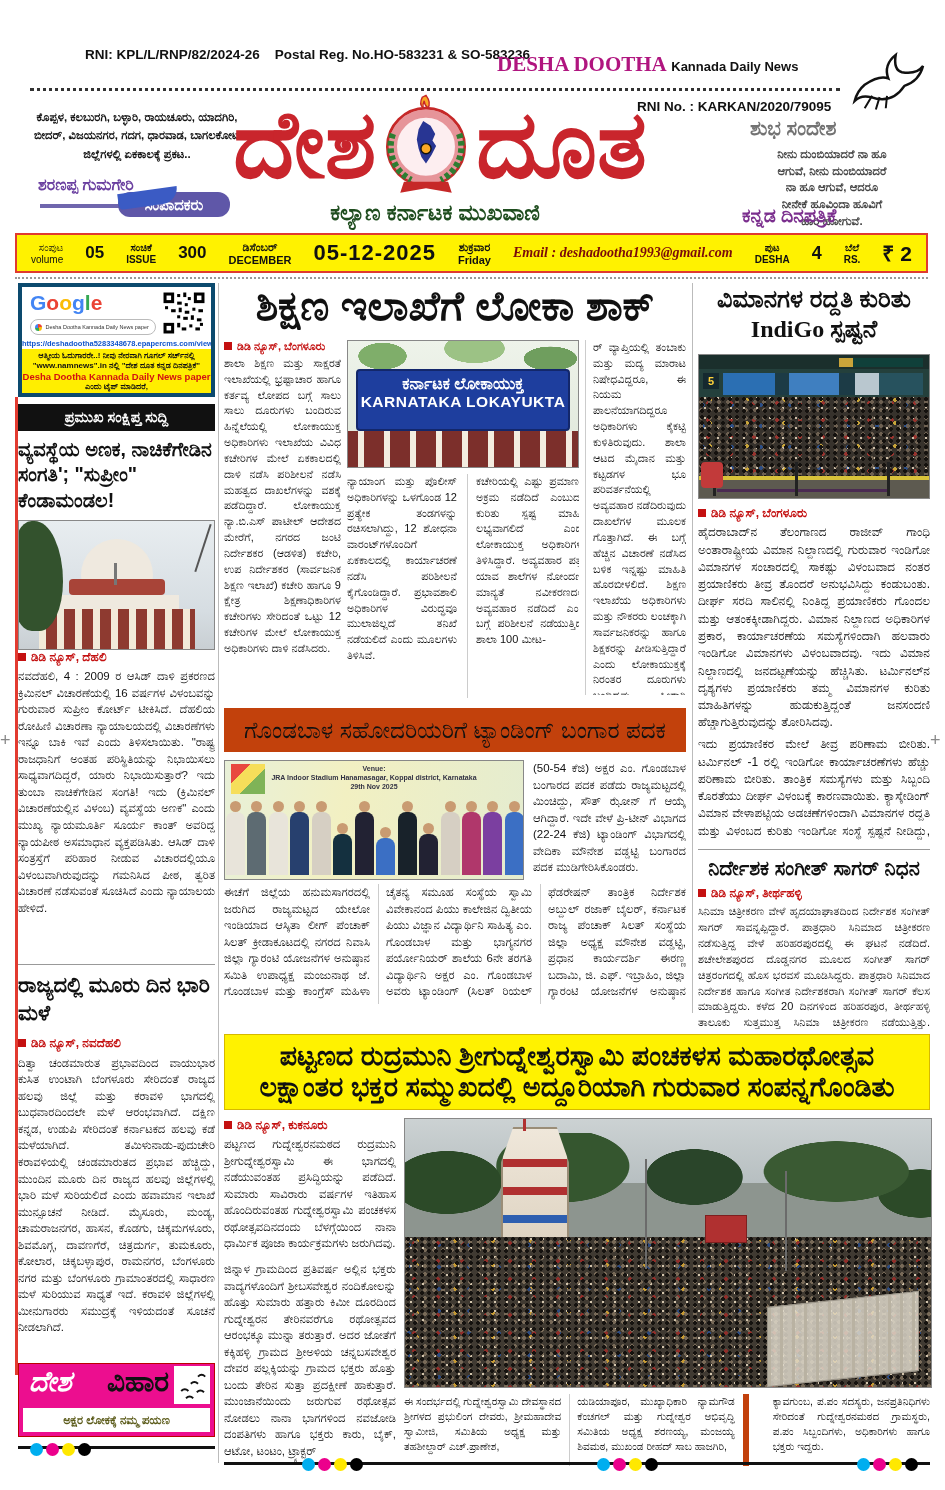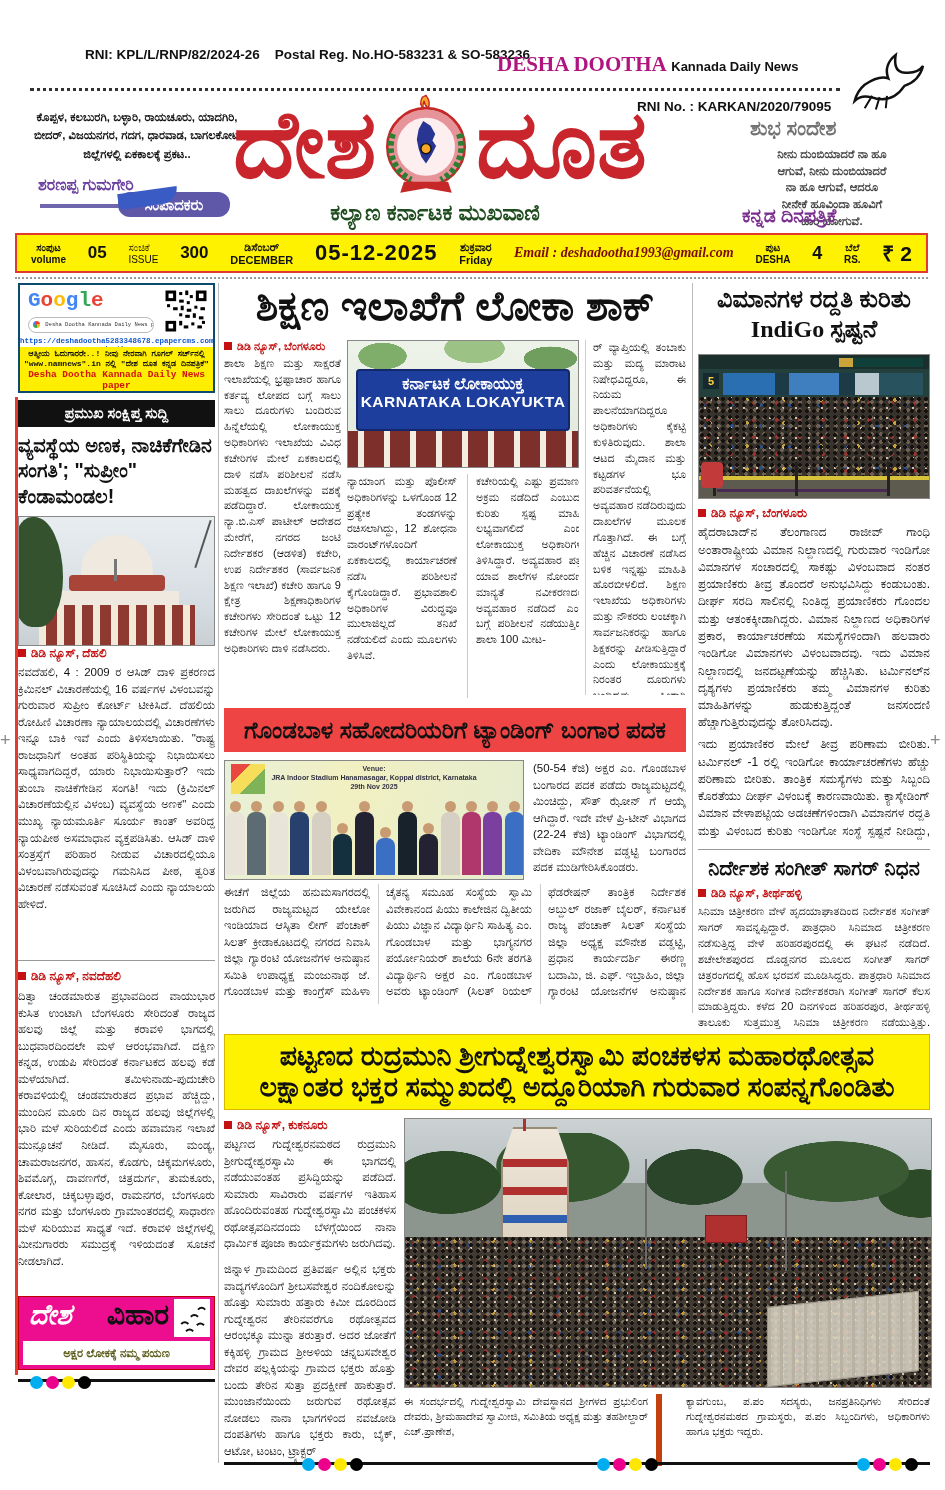--- a/index.html
+++ b/index.html
@@ -71,26 +71,26 @@
   <div class="abs" style="left:732px;top:146px;width:200px;text-align:center;font-size:11.5px;font-weight:bold;color:#444;line-height:1.45;">
     <div>ನೀನು ದುಂಬಿಯಾದರೆ ನಾ ಹೂ</div>
     <div>ಆಗುವೆ, ನೀನು ದುಂಬಿಯಾದರೆ</div>
     <div>ನಾ ಹೂ ಆಗುವೆ, ಆದರೂ</div>
     <div>ನೀನೇಕೆ ಹೂವಿಂದಾ ಹೂವಿಗೆ</div>
     <div>ಹಾರಿ ಹೋಗುವೆ.</div>
   </div>
   <div class="abs" style="left:742px;top:205px;font-size:19px;font-weight:900;color:#7b2f8e;">ಕನ್ನಡ ದಿನಪತ್ರಿಕೆ</div>
 
   <div class="abs" style="left:15px;top:233px;width:913px;height:40px;background:#fff200;border:2px solid #e03a2f;display:flex;align-items:center;justify-content:space-between;padding:0 14px;box-sizing:border-box;">
-    <div style="text-align:center;font-size:10px;font-weight:bold;">
+    <div style="text-align:right;font-size:10px;font-weight:normal;">
         <div>ಸಂಪುಟ</div>
         <div>volume</div>
       </div>
     <div style="font-size:17px;font-weight:900;">05</div>
-    <div style="text-align:left;font-size:10px;font-weight:normal;">
+    <div style="text-align:center;font-size:10px;font-weight:bold;">
         <div>ಸಂಚಿಕೆ</div>
         <div>ISSUE</div>
       </div>
     <div style="font-size:17px;font-weight:900;">300</div>
     <div style="text-align:center;font-size:11px;font-weight:bold;">
         <div>ಡಿಸೆಂಬರ್</div>
         <div>DECEMBER</div>
       </div>
     <div style="font-size:22px;font-weight:900;letter-spacing:1px;">05-12-2025</div>
     <div style="text-align:center;font-size:11px;font-weight:bold;">
@@ -112,21 +112,21 @@
   <div class="abs" style="left: 15px;top:277px;width:913px;border-bottom:2px dotted #999;"></div>
 
   <div class="rule-v" style="left:218px;top:283px;height:1180px;"></div>
   <div class="rule-v" style="left:692px;top:283px;height:730px;"></div>
   <div class="abs" style="left:15px;top:397px;width:3px;height:978px;background:#e23b30;"></div>
   <div class="abs" style="left:0px;top:730px;color:#888;font-size:18px;">+</div>
   <div class="abs" style="left:930px;top:730px;color:#888;font-size:18px;">+</div>
 
   <div class="abs" style="left:18px;top:283px;width:197px;">
 
-    <div style="border:2px solid #0c4a6e;height:106px;position:relative;overflow:hidden;font-family:Liberation Mono, monospace;">
+    <div style="border:4px solid #0c4a6e;height:106px;position:relative;overflow:hidden;">
       <div style="position:absolute;left:8px;top:4px;font-size:21px;font-weight:bold;">
         <span style="color:#4285f4">G</span><span style="color:#ea4335">o</span><span style="color:#fbbc05">o</span><span style="color:#4285f4">g</span><span style="color:#34a853">l</span><span style="color:#ea4335">e</span>
       </div>
       <div style="position:absolute;left:8px;top:32px;width:120px;height:14px;border:1px solid #bbb;border-radius:8px;font-size:5.5px;line-height:14px;padding-left:4px;color:#333;white-space:nowrap;overflow:hidden;">
         <span style="display:inline-block;width:7px;height:7px;border-radius:50%;background:conic-gradient(#ea4335 0 25%,#fbbc05 0 50%,#34a853 0 75%,#4285f4 0 100%);vertical-align:middle;margin-right:2px;"></span>
         <span>Desha Dootha Kannada Daily News paper</span>
       </div>
       <svg style="position:absolute;right:5px;top:4px;" width="44" height="44" viewBox="0 0 29 29">
         <rect width="29" height="29" fill="#fff"></rect>
         <g fill="#000">
@@ -180,20 +180,21 @@
       <div style="position:absolute;left:-8px;top:0px;width:52px;height:110px;border-radius:40% 55% 45% 40%;background:#33522d;"></div>
       <div style="position:absolute;right:10px;top:2px;width:2px;height:50px;background:#555;transform:rotate(18deg);"></div>
       <div style="position:absolute;left:95px;top:42px;width:3px;height:22px;background:#777;"></div>
     </div>
 
     <div class="byline" style=""><span class="sq"></span><span>ಡಿಡಿ ನ್ಯೂಸ್, ದೆಹಲಿ</span></div>
     <div class="body-txt jus" style="margin-top:4px;height:288px;">ನವದೆಹಲಿ, 4 : 2009 ರ ಆಸಿಡ್ ದಾಳಿ ಪ್ರಕರಣದ ಕ್ರಿಮಿನಲ್ ವಿಚಾರಣೆಯಲ್ಲಿ 16 ವರ್ಷಗಳ ವಿಳಂಬವನ್ನು ಗುರುವಾರ ಸುಪ್ರೀಂ ಕೋರ್ಟ್ ಟೀಕಿಸಿದೆ. ದೆಹಲಿಯ ರೋಹಿಣಿ ವಿಚಾರಣಾ ನ್ಯಾಯಾಲಯದಲ್ಲಿ ವಿಚಾರಣೆಗಳು ಇನ್ನೂ ಬಾಕಿ ಇವೆ ಎಂದು ತಿಳಿಸಲಾಯಿತು. "ರಾಷ್ಟ್ರ ರಾಜಧಾನಿಗೆ ಅಂತಹ ಪರಿಸ್ಥಿತಿಯನ್ನು ನಿಭಾಯಿಸಲು ಸಾಧ್ಯವಾಗದಿದ್ದರೆ, ಯಾರು ನಿಭಾಯಿಸುತ್ತಾರೆ? ಇದು ತುಂಬಾ ನಾಚಿಕೆಗೇಡಿನ ಸಂಗತಿ! ಇದು (ಕ್ರಿಮಿನಲ್ ವಿಚಾರಣೆಯಲ್ಲಿನ ವಿಳಂಬ) ವ್ಯವಸ್ಥೆಯ ಅಣಕ" ಎಂದು ಮುಖ್ಯ ನ್ಯಾಯಮೂರ್ತಿ ಸೂರ್ಯ ಕಾಂತ್ ಅವರಿದ್ದ ನ್ಯಾಯಪೀಠ ಅಸಮಾಧಾನ ವ್ಯಕ್ತಪಡಿಸಿತು. ಆಸಿಡ್ ದಾಳಿ ಸಂತ್ರಸ್ತೆಗೆ ಪರಿಹಾರ ನೀಡುವ ವಿಚಾರದಲ್ಲಿಯೂ ವಿಳಂಬವಾಗಿರುವುದನ್ನು ಗಮನಿಸಿದ ಪೀಠ, ತ್ವರಿತ ವಿಚಾರಣೆ ನಡೆಸುವಂತೆ ಸೂಚಿಸಿದೆ ಎಂದು ನ್ಯಾಯಾಲಯ ಹೇಳಿದೆ.</div>
 
     <div style="border-bottom:1px solid #999;margin:8px 0 6px;"></div>
 
+    <div class="kn-head" style="font-size:21px;line-height:1.35;">ರಾಜ್ಯದಲ್ಲಿ ಮೂರು ದಿನ ಭಾರಿ ಮಳೆ</div>
     <div class="byline" style="margin-top:8px;"><span class="sq"></span><span>ಡಿಡಿ ನ್ಯೂಸ್, ನವದೆಹಲಿ</span></div>
     <div class="body-txt jus" style="margin-top:5px;height:300px;">ದಿತ್ವಾ ಚಂಡಮಾರುತ ಪ್ರಭಾವದಿಂದ ವಾಯುಭಾರ ಕುಸಿತ ಉಂಟಾಗಿ ಬೆಂಗಳೂರು ಸೇರಿದಂತೆ ರಾಜ್ಯದ ಹಲವು ಜಿಲ್ಲೆ ಮತ್ತು ಕರಾವಳಿ ಭಾಗದಲ್ಲಿ ಬುಧವಾರದಿಂದಲೇ ಮಳೆ ಆರಂಭವಾಗಿದೆ. ದಕ್ಷಿಣ ಕನ್ನಡ, ಉಡುಪಿ ಸೇರಿದಂತೆ ಕರ್ನಾಟಕದ ಹಲವು ಕಡೆ ಮಳೆಯಾಗಿದೆ. ತಮಿಳುನಾಡು-ಪುದುಚೇರಿ ಕರಾವಳಿಯಲ್ಲಿ ಚಂಡಮಾರುತದ ಪ್ರಭಾವ ಹೆಚ್ಚಿದ್ದು, ಮುಂದಿನ ಮೂರು ದಿನ ರಾಜ್ಯದ ಹಲವು ಜಿಲ್ಲೆಗಳಲ್ಲಿ ಭಾರಿ ಮಳೆ ಸುರಿಯಲಿದೆ ಎಂದು ಹವಾಮಾನ ಇಲಾಖೆ ಮುನ್ಸೂಚನೆ ನೀಡಿದೆ. ಮೈಸೂರು, ಮಂಡ್ಯ, ಚಾಮರಾಜನಗರ, ಹಾಸನ, ಕೊಡಗು, ಚಿಕ್ಕಮಗಳೂರು, ಶಿವಮೊಗ್ಗ, ದಾವಣಗೆರೆ, ಚಿತ್ರದುರ್ಗ, ತುಮಕೂರು, ಕೋಲಾರ, ಚಿಕ್ಕಬಳ್ಳಾಪುರ, ರಾಮನಗರ, ಬೆಂಗಳೂರು ನಗರ ಮತ್ತು ಬೆಂಗಳೂರು ಗ್ರಾಮಾಂತರದಲ್ಲಿ ಸಾಧಾರಣ ಮಳೆ ಸುರಿಯುವ ಸಾಧ್ಯತೆ ಇದೆ. ಕರಾವಳಿ ಜಿಲ್ಲೆಗಳಲ್ಲಿ ಮೀನುಗಾರರು ಸಮುದ್ರಕ್ಕೆ ಇಳಿಯದಂತೆ ಸೂಚನೆ ನೀಡಲಾಗಿದೆ.</div>
 
     <div style="margin-top:8px;background:#ec0e8f;border:1px solid #b00;height:72px;position:relative;overflow:hidden;">
       <span style="position:absolute;left:10px;top:2px;font-size:28px;font-weight:900;color:#fff;font-family:'Liberation Serif',serif;font-style:italic;">ದೇಶ</span>
       <span style="position:absolute;left:88px;top:2px;font-size:28px;font-weight:900;color:#111;">ವಿಹಾರ</span>
       <svg style="position:absolute;right:4px;top:2px;background:#fff;" width="36" height="38" viewBox="0 0 30 30">
         <g stroke="#111" stroke-width="1.6" fill="none">
           <path d="M6 20 q3 -3 6 0 M14 14 q3 -3 6 0 M20 8 q3 -3 6 0 M10 26 q3 -3 6 0 M19 21 q3 -3 6 0"></path>
         </g>
@@ -232,21 +233,21 @@
           <div style="position:absolute;left:0;right:0;bottom:0;height:36px;background:#7c2f2b;background-image:repeating-linear-gradient(90deg,transparent 0 10px,#f3ece0 10px 16px,transparent 16px 26px);"></div>
         </div>
         <div style="display:flex;margin-top:6px;height:224px;overflow:hidden;">
           <div class="body-txt jus" style="font-size:11px;width:110px;flex:none;">ನ್ಯಾಯಾಂಗ ಮತ್ತು ಪೊಲೀಸ್ ಅಧಿಕಾರಿಗಳನ್ನು ಒಳಗೊಂಡ 12 ಪ್ರತ್ಯೇಕ ತಂಡಗಳನ್ನು ರಚಿಸಲಾಗಿದ್ದು, 12 ಶೋಧನಾ ವಾರಂಟ್‌ಗಳೊಂದಿಗೆ ಏಕಕಾಲದಲ್ಲಿ ಕಾರ್ಯಾಚರಣೆ ನಡೆಸಿ ಪರಿಶೀಲನೆ ಕೈಗೊಂಡಿದ್ದಾರೆ. ಪ್ರಭಾವಶಾಲಿ ಅಧಿಕಾರಿಗಳ ವಿರುದ್ಧವೂ ಮುಲಾಜಿಲ್ಲದೆ ತನಿಖೆ ನಡೆಯಲಿದೆ ಎಂದು ಮೂಲಗಳು ತಿಳಿಸಿವೆ.</div>
           <div class="body-txt jus" style="font-size:11px;width:110px;flex:none;margin-left:10px;border-left:1px solid #ccc;padding-left:8px;">ಕಚೇರಿಯಲ್ಲಿ ಎಷ್ಟು ಪ್ರಮಾಣದ ಅಕ್ರಮ ನಡೆದಿದೆ ಎಂಬುದರ ಕುರಿತು ಸ್ಪಷ್ಟ ಮಾಹಿತಿ ಲಭ್ಯವಾಗಲಿದೆ ಎಂದು ಲೋಕಾಯುಕ್ತ ಅಧಿಕಾರಿಗಳು ತಿಳಿಸಿದ್ದಾರೆ. ಅವ್ಯವಹಾರ ಪತ್ತೆ: ಯಾವ ಶಾಲೆಗಳ ನೋಂದಣಿ, ಮಾನ್ಯತೆ ನವೀಕರಣದಲ್ಲಿ ಅವ್ಯವಹಾರ ನಡೆದಿದೆ ಎಂಬ ಬಗ್ಗೆ ಪರಿಶೀಲನೆ ನಡೆಯುತ್ತಿದೆ. ಶಾಲಾ 100 ಮೀಟ-</div>
         </div>
       </div>
       <div class="body-txt jus" style="font-size:11px;width:100px;flex:1;border-left:1px solid #ccc;padding-left:7px;height:355px;">ರ್ ವ್ಯಾಪ್ತಿಯಲ್ಲಿ ತಂಬಾಕು ಮತ್ತು ಮದ್ಯ ಮಾರಾಟ ನಿಷೇಧವಿದ್ದರೂ, ಈ ನಿಯಮ ಪಾಲನೆಯಾಗದಿದ್ದರೂ ಅಧಿಕಾರಿಗಳು ಕೈಕಟ್ಟಿ ಕುಳಿತಿರುವುದು. ಶಾಲಾ ಆಟದ ಮೈದಾನ ಮತ್ತು ಕಟ್ಟಡಗಳ ಭೂ ಪರಿವರ್ತನೆಯಲ್ಲಿ ಅವ್ಯವಹಾರ ನಡೆದಿರುವುದು ದಾಖಲೆಗಳ ಮೂಲಕ ಗೊತ್ತಾಗಿದೆ. ಈ ಬಗ್ಗೆ ಹೆಚ್ಚಿನ ವಿಚಾರಣೆ ನಡೆಸಿದ ಬಳಿಕ ಇನ್ನಷ್ಟು ಮಾಹಿತಿ ಹೊರಬೀಳಲಿದೆ. ಶಿಕ್ಷಣ ಇಲಾಖೆಯ ಅಧಿಕಾರಿಗಳು ಮತ್ತು ನೌಕರರು ಲಂಚಕ್ಕಾಗಿ ಸಾರ್ವಜನಿಕರನ್ನು ಹಾಗೂ ಶಿಕ್ಷಕರನ್ನು ಪೀಡಿಸುತ್ತಿದ್ದಾರೆ ಎಂದು ಲೋಕಾಯುಕ್ತಕ್ಕೆ ನಿರಂತರ ದೂರುಗಳು ಬಂದಿದ್ದವು. ಹೀಗಾಗಿ ಕಾರ್ಯಾಚರಣೆ ನಡೆಸಲಾಗಿದೆ. ರಜೆ ಮಂಜೂರಾತಿ, ವೇತನ, ಬಡ್ತಿ, ವರ್ಗಾವಣೆ, ನಿವೃತ್ತಿ ವೇತನ ಮತ್ತು ಇತರೆ ಕಡತಗಳನ್ನು ವಶಕ್ಕೆ ಪಡೆದು ಪರಿಶೀಲನೆ ನಡೆಸಲಾಗುತ್ತಿದೆ.</div>
     </div>
 
-    <div style="margin-top:8px;background:#ef4444;height:44px;line-height:44px;text-align:center;font-size:23px;font-weight:700;color:#111;">ಗೊಂಡಬಾಳ ಸಹೋದರಿಯರಿಗೆ ಟ್ಯಾಂಡಿಂಗ್ ಬಂಗಾರ ಪದಕ</div>
+    <div style="margin-top:8px;background:#c2410c;height:44px;line-height:44px;text-align:center;font-size:23px;font-weight:400;color:#111;">ಗೊಂಡಬಾಳ ಸಹೋದರಿಯರಿಗೆ ಟ್ಯಾಂಡಿಂಗ್ ಬಂಗಾರ ಪದಕ</div>
 
     <div style="display:flex;margin-top:8px;">
 
       <div class="photo" style="width:298px;height:118px;flex:none;border:1px solid #888;background:linear-gradient(100deg,#e8f0d8,#f2f0c2 40%,#e4ecd0);">
         <div style="position:absolute;left:6px;top:3px;width:34px;height:30px;background:linear-gradient(135deg,#e8483f 30%,#f6de5a 30% 60%,#7fb357 60%);"></div>
         <div style="position:absolute;left:0;right:0;top:4px;text-align:center;font-size:7px;font-weight:bold;color:#334;">Venue:</div>
         <div style="position:absolute;left:0;right:0;top:13px;text-align:center;font-size:7px;font-weight:bold;color:#334;">JRA Indoor Stadium Hanamasagar, Koppal district, Karnataka</div>
         <div style="position:absolute;left:0;right:0;top:22px;text-align:center;font-size:7px;font-weight:bold;color:#334;">29th Nov 2025</div>
         <div style="position:absolute;left:2px;bottom:0;white-space:nowrap;">
           <span class="person"><span class="hd"></span><span class="bd p1"></span></span>
@@ -353,20 +354,21 @@
             radial-gradient(2px 2px at 12px 4px,#c59a35 85%,transparent 86%);
             background-size:7px 6px,9px 8px,12px 9px,24px 18px,30px 22px,38px 24px;"></div>
           <div style="position:absolute;right:12px;bottom:8px;width:150px;height:78px;background:rgba(222,216,202,.85);background-image:repeating-linear-gradient(90deg,#b9b2a2 0 3px,transparent 3px 12px);transform:skewY(-6deg);border:1px solid #9a9488;"></div>
           <div style="position:absolute;left:240px;top:40px;width:2px;height:110px;background:#6b6b6b;"></div>
           <div style="position:absolute;left:380px;top:52px;width:2px;height:100px;background:#6b6b6b;"></div>
           <div style="position:absolute;left:300px;top:96px;width:40px;height:26px;background:#b03030;border:1px solid #7e1f1f;"></div>
         </div>
 
         <div style="display:flex;margin-top:6px;height:72px;overflow:hidden;">
           <div class="body-txt jus" style="font-size:10.5px;flex:1;">ಈ ಸಂದರ್ಭದಲ್ಲಿ ಗುದ್ನೇಶ್ವರಸ್ವಾಮಿ ದೇವಸ್ಥಾನದ ಶ್ರೀಗಳದ ಪ್ರಭುಲಿಂಗ ದೇವರು, ಶ್ರೀಮಹಾದೇವ ಸ್ವಾಮೀಜಿ, ಸಮಿತಿಯ ಅಧ್ಯಕ್ಷ ಮತ್ತು ತಹಶೀಲ್ದಾರ್ ಎಚ್.ಪ್ರಾಣೇಶ,</div>
+          <div class="body-txt jus" style="font-size:10.5px;flex:1;margin-left:8px;border-left:1px solid #ccc;padding-left:7px;">ಯಡಿಯಾಪೂರ, ಮುಖ್ಯಾಧಿಕಾರಿ ನ್ಯಾಮಗೌಡ ಕೆಂಚಗಲ್ ಮತ್ತು ಗುದ್ನೇಶ್ವರ ಅಭಿವೃದ್ಧಿ ಸಮಿತಿಯ ಅಧ್ಯಕ್ಷ ಶರಣಯ್ಯ, ಮಂಜಯ್ಯ ಶಿವಮಠ, ಮುಖಂಡ ರೀಹದ್ ಸಾಬ ಹಾಜಗಿರಿ,</div>
           <div class="body-txt jus" style="font-size:10.5px;flex:1;margin-left:8px;border-left:6px solid #c2410c;padding-left:24px;">ಕ್ಯಾವಗುಂಬ, ಪ.ಪಂ ಸದಸ್ಯರು, ಜನಪ್ರತಿನಿಧಿಗಳು ಸೇರಿದಂತೆ ಗುದ್ನೇಶ್ವರನಮಠದ ಗ್ರಾಮಸ್ಥರು, ಪ.ಪಂ ಸಿಬ್ಬಂದಿಗಳು, ಅಧಿಕಾರಿಗಳು ಹಾಗೂ ಭಕ್ತರು ಇದ್ದರು.</div>
         </div>
       </div>
     </div>
   </div>
 
   <div class="abs" style="left:224px;top:1462px;width:706px;border-top:3px solid #111;"></div>
   <span class="dotgrp abs" style="left:300px;top:1455px;"><span class="dc"></span><span class="dm"></span><span class="dy"></span><span class="dk"></span></span>
   <span class="dotgrp abs" style="left:595px;top:1455px;"><span class="dc"></span><span class="dm"></span><span class="dy"></span><span class="dk"></span></span>
   <span class="dotgrp abs" style="left:855px;top:1455px;"><span class="dc"></span><span class="dm"></span><span class="dy"></span><span class="dk"></span></span>

